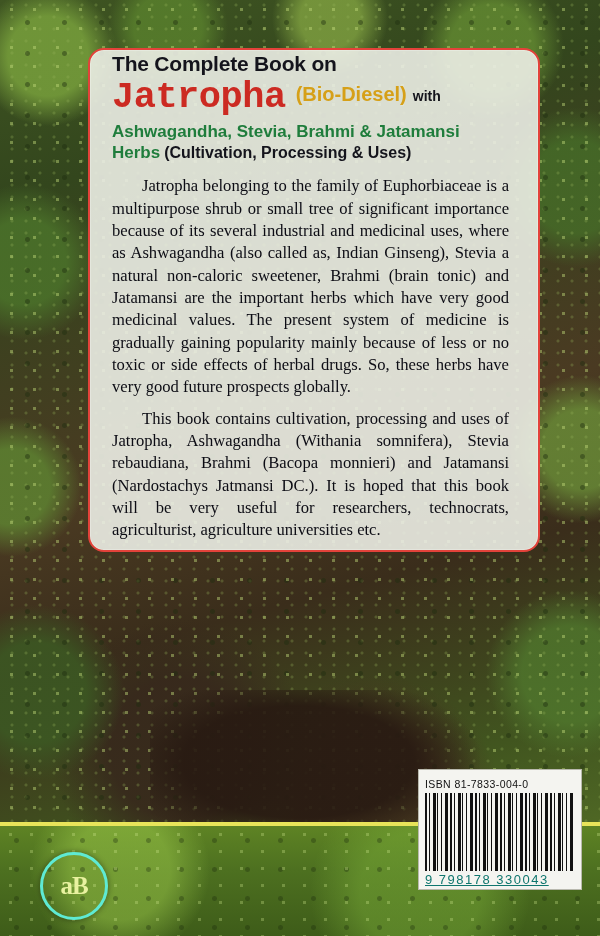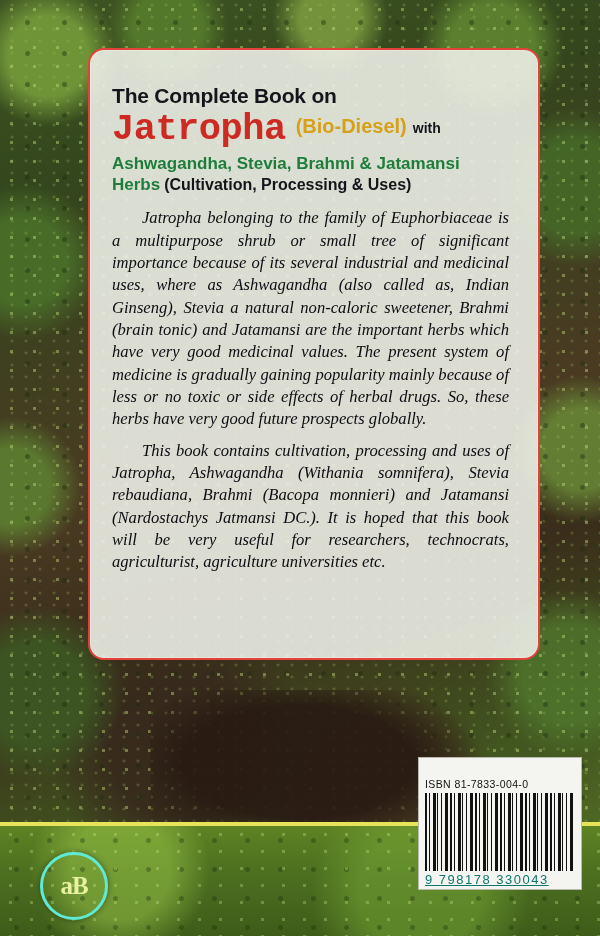--- a/index.html
+++ b/index.html
@@ -107,26 +107,26 @@
     line-height: 1;
     transform: translateY(-1px);
   }
 
   
   .panel {
     position: absolute;
     left: 88px;
     top: 48px;
     width: 452px;
-    height: 612px;
+    height: 504px;
     border: 2px solid #e3423a;
     border-radius: 16px;
     background: rgba(236, 238, 230, 0.90);
     box-shadow: 0 0 0 1px rgba(255,255,255,0.25) inset;
-    padding: 32px 22px 14px 22px;
+    padding: 0 22px 14px 22px;
     box-sizing: border-box;
   }
 
   .title-main {
     font-family: "Liberation Sans", sans-serif;
     font-weight: bold;
     font-size: 21px;
     color: #14141c;
     letter-spacing: -0.2px;
     margin: 2px 0 1px 0;
@@ -182,33 +182,32 @@
     font-family: "Liberation Serif", serif;
     font-size: 16.6px;
     line-height: 1.345;
     color: #0c0c14;
     text-align: justify;
     text-justify: inter-word;
   }
   .blurb p {
     margin: 0 7px 9px 0;
     text-indent: 30px;
-    font-style: italic;
   }
   .blurb p:last-child { margin-bottom: 0; }
 
   
   .barcode-box {
     position: absolute;
     right: 18px;
     bottom: 46px;
     width: 164px;
     background: #f4f4f0;
     border: 1px solid #b9b9ae;
-    padding: 20px 6px 2px 6px;
+    padding: 8px 6px 2px 6px;
     box-sizing: border-box;
   }
   .isbn-text {
     font-family: "Liberation Sans", sans-serif;
     font-size: 10.5px;
     color: #111;
     letter-spacing: 0.4px;
     margin-bottom: 3px;
     white-space: nowrap;
   }

